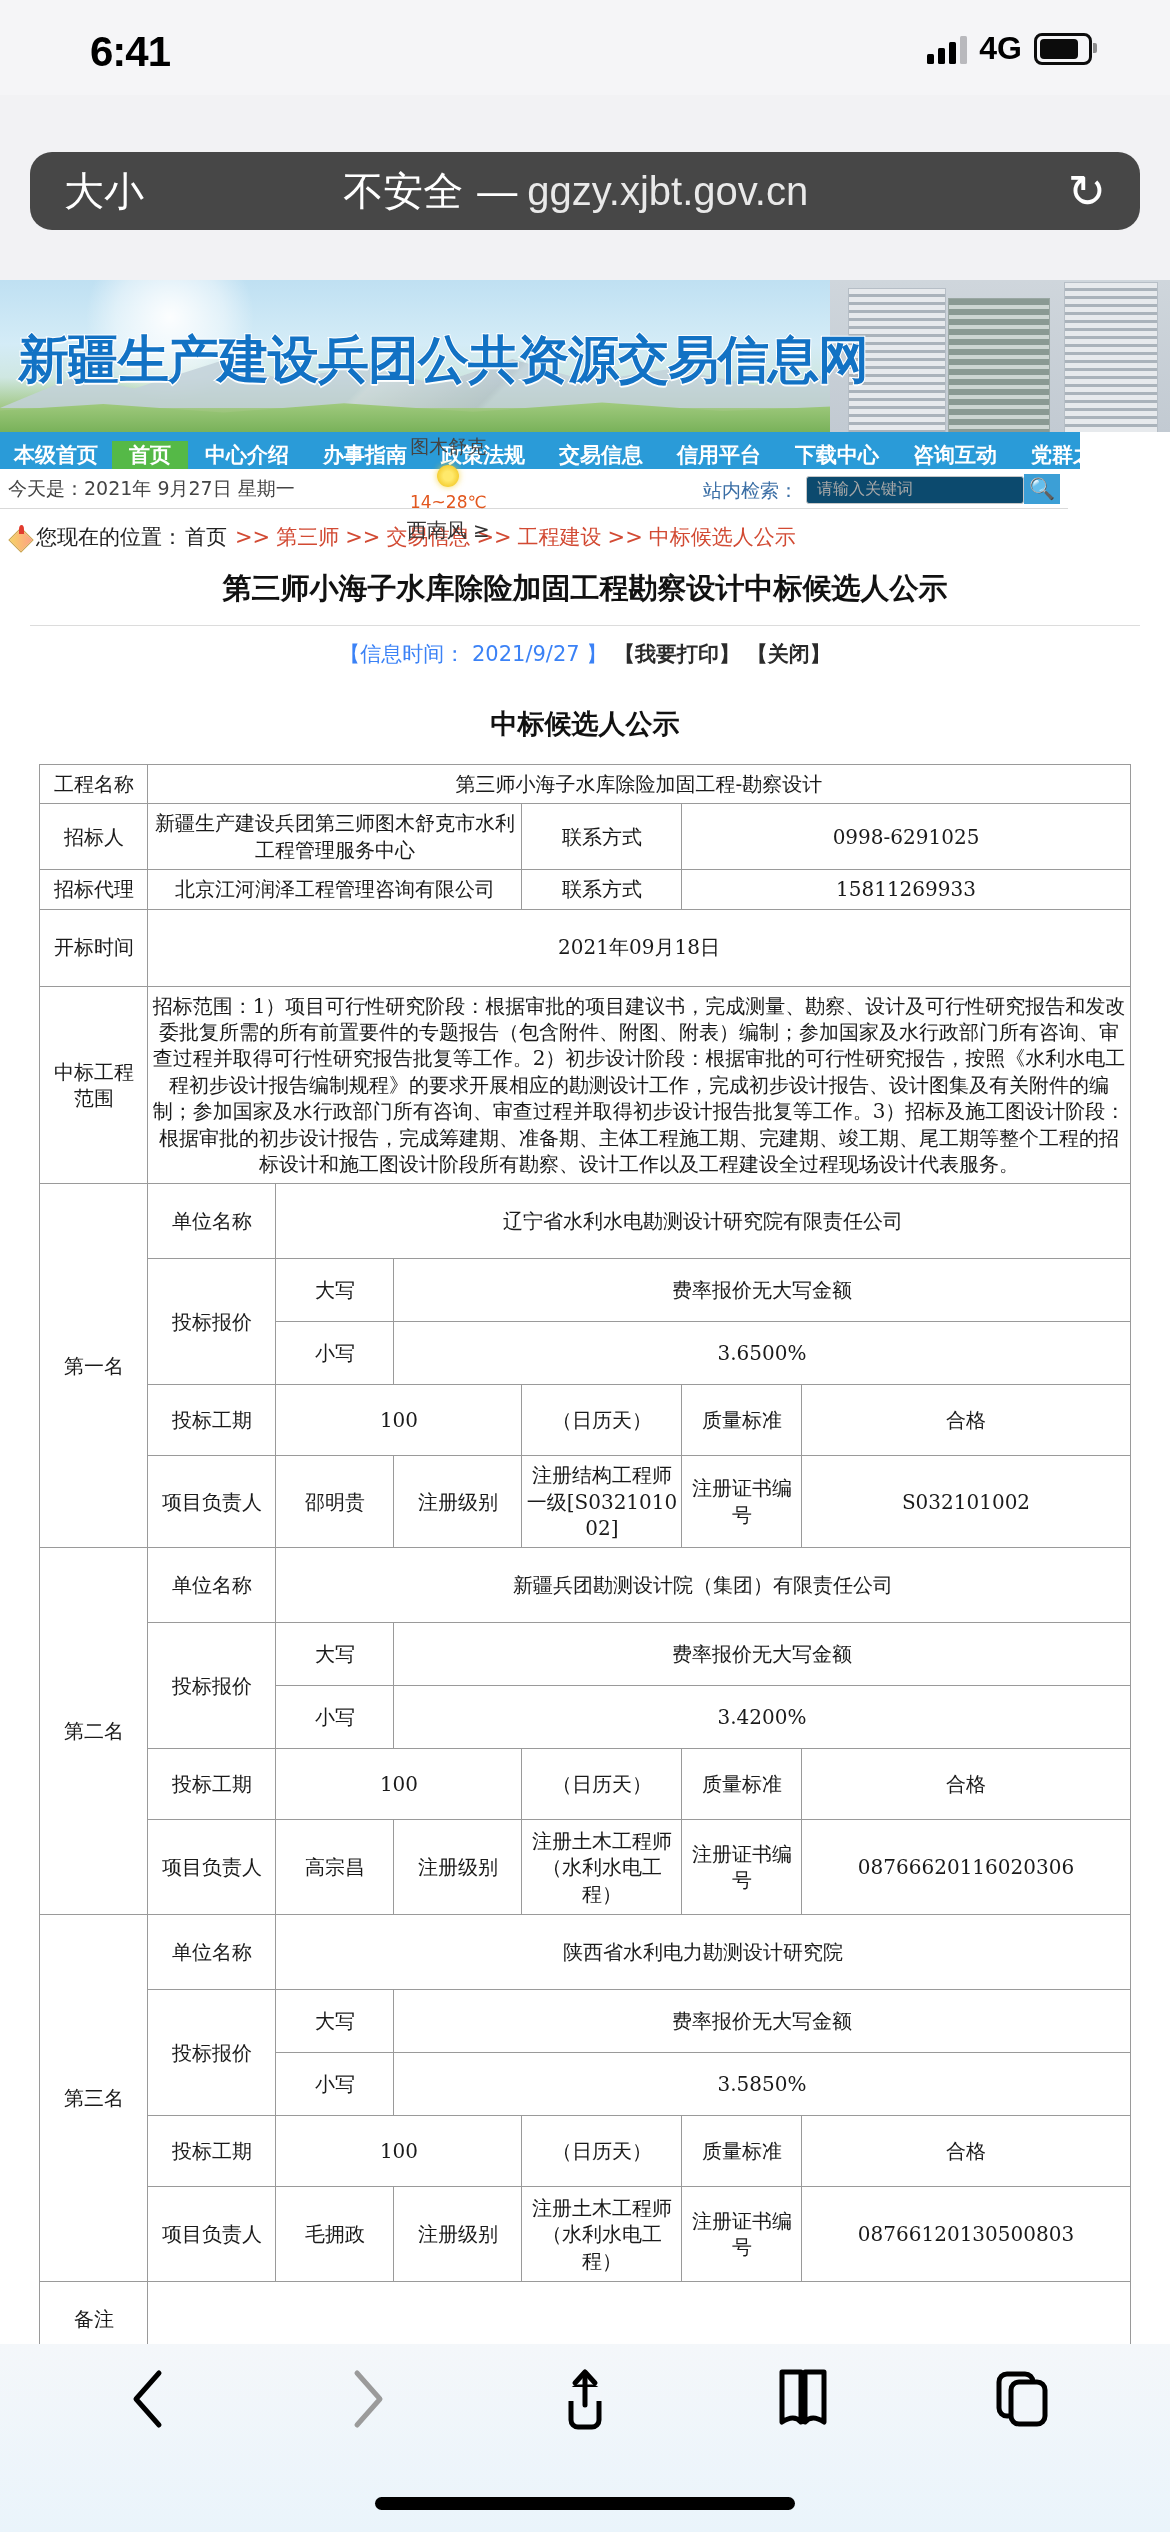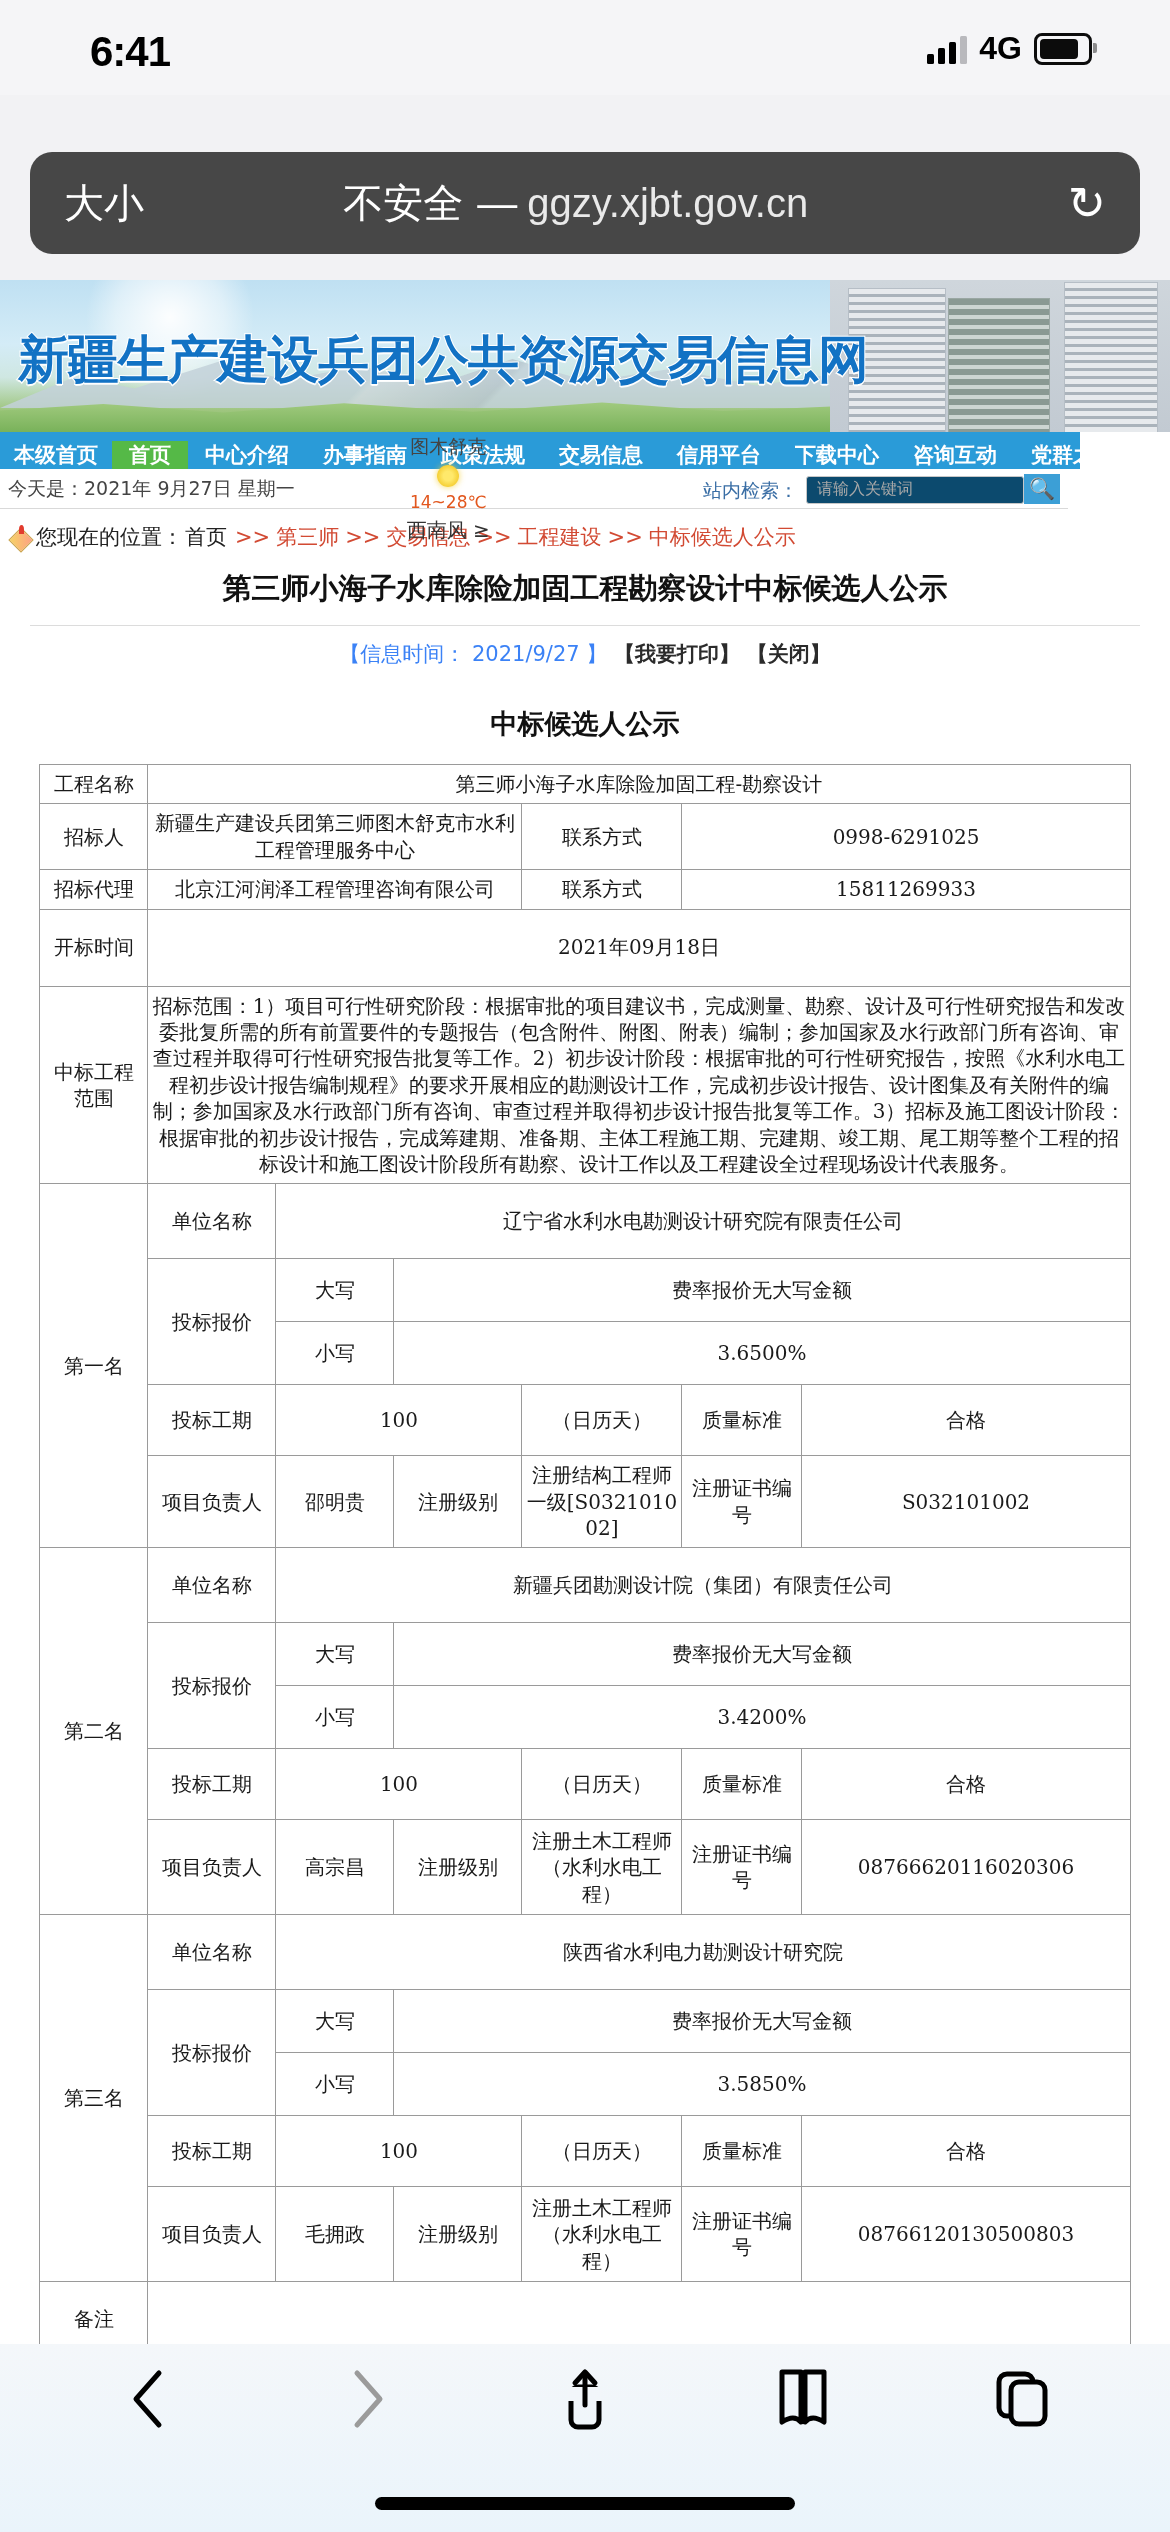--- a/index.html
+++ b/index.html
@@ -31,21 +31,21 @@
   .sig i:nth-child(2){height:16px;}
   .sig i:nth-child(3){height:22px;}
   .sig i:nth-child(4){height:28px;background:#b9b9bd;}
   .net{font-size:32px;font-weight:600;color:#000;letter-spacing:0px;}
   .batt{position:relative;width:52px;height:26px;border:3px solid #000;border-radius:8px;opacity:.95;}
   .batt:after{content:"";position:absolute;right:-8px;top:7px;width:4px;height:10px;background:#000;opacity:.45;border-radius:0 2px 2px 0;}
   .batt i{position:absolute;left:3px;top:3px;bottom:3px;width:38px;background:#000;border-radius:4px;display:block;}
 
   
   .urlbar{
-    position:absolute;left:30px;top:152px;width:1110px;height:102px;
+    position:absolute;left:30px;top:152px;width:1110px;height:78px;
     background:#474747;border-radius:22px;
     display:flex;align-items:center;
   }
   .url-size{
     margin-left:34px;color:#fff;font-size:40px;font-weight:500;
     flex:0 0 auto;
   }
   .url-center{
     flex:1;display:flex;align-items:center;justify-content:center;
     font-size:40px;color:#cfcfcf;white-space:nowrap;overflow:hidden;

